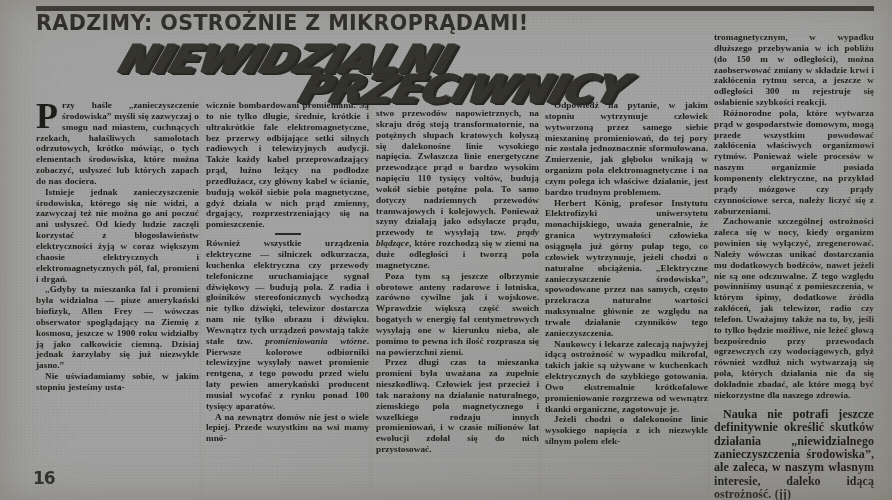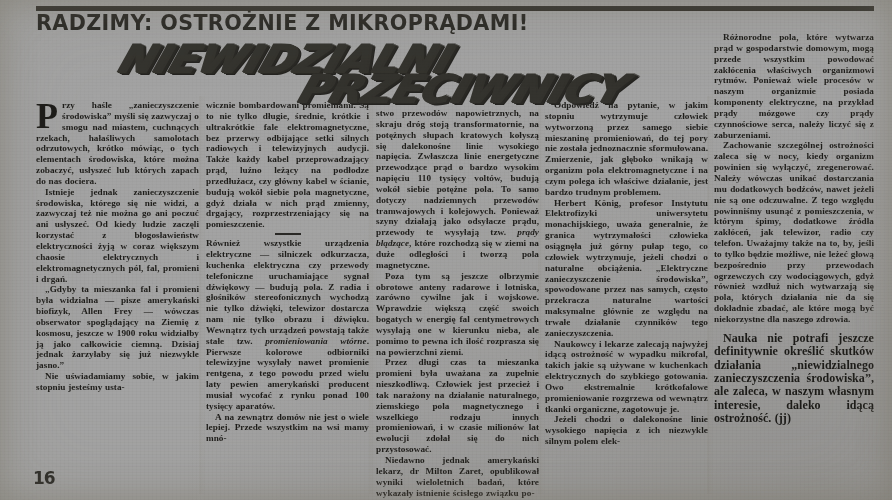--- a/index.html
+++ b/index.html
@@ -218,31 +218,31 @@
       <p class="noindent"><span>wicznie bombardowani promieniami. Są to nie tylko długie, średnie, krótkie i ultrakrótkie fale elektromagnetyczne, bez przerwy odbijające setki silnych radiowych i telewizyjnych audycji. Także każdy kabel przeprowadzający prąd, luźno leżący na podłodze przedłużacz, czy główny kabel w ścianie, budują wokół siebie pola magnetyczne, gdyż działa w nich prąd zmienny, drgający, rozprzestrzeniający się na pomieszczenie.</span></p>
       <div class="sep-dash"></div>
       <p class="noindent"><span>Również wszystkie urządzenia elektryczne — silniczek odkurzacza, kuchenka elektryczna czy przewody telefoniczne uruchamiające sygnał dźwiękowy — budują pola. Z radia i głośników stereofonicznych wychodzą nie tylko dźwięki, telewizor dostarcza nam nie tylko obrazu i dźwięku. Wewnątrz tych urządzeń powstają także stałe tzw. </span><i>promieniowania wtórne</i><span>. Pierwsze kolorowe odbiorniki telewizyjne wysyłały nawet promienie rentgena, z tego powodu przed wielu laty pewien amerykański producent musiał wycofać z rynku ponad 100 tysięcy aparatów.</span></p>
       <p><span>A na zewnątrz domów nie jest o wiele lepiej. Przede wszystkim na wsi mamy mnó-</span></p>
     </div>
 
     <div class="col" id="col3">
       <p class="noindent"><span>stwo przewodów napowietrznych, na skraju dróg stoją transformatornie, na potężnych słupach kratowych kołyszą się dalekonośne linie wysokiego napięcia. Zwłaszcza linie energetyczne przewodzące prąd o bardzo wysokim napięciu 110 tysięcy voltów, budują wokół siebie potężne pola. To samo dotyczy nadziemnych przewodów tramwajowych i kolejowych. Ponieważ szyny działają jako odsyłacze prądu, przewody te wysyłają tzw. </span><i>prądy błądzące</i><span>, które rozchodzą się w ziemi na duże odległości i tworzą pola magnetyczne.</span></p>
       <p><span>Poza tym są jeszcze olbrzymie obrotowe anteny radarowe i lotniska, zarówno cywilne jak i wojskowe. Wprawdzie większą część swoich bogatych w energię fal centymetrowych wysyłają one w kierunku nieba, ale pomimo to pewna ich ilość rozprasza się na powierzchni ziemi.</span></p>
       <p><span>Przez długi czas ta mieszanka promieni była uważana za zupełnie nieszkodliwą. Człowiek jest przecież i tak narażony na działanie naturalnego, ziemskiego pola magnetycznego i wszelkiego rodzaju innych promieniowań, i w czasie milionów lat ewolucji zdołał się do nich przystosować.</span></p>
-      <p><span>Niedawno jednak amerykański lekarz, dr Milton Zaret, opublikował wyniki wieloletnich badań, które </span><b class="bolder">wykazały istnienie ścisłego związku po-</b></p>
     </div>
 
     <div class="col" id="col4">
       <p><span>Odpowiedź na pytanie, w jakim stopniu wytrzymuje człowiek wytworzoną przez samego siebie mieszaninę promieniowań, do tej pory nie została jednoznacznie sformułowana. Zmierzenie, jak głęboko wnikają w organizm pola elektromagnetyczne i na czym polega ich właściwe działanie, jest bardzo trudnym problemem.</span></p>
       <p><span>Herbert König, profesor Instytutu Elektrofizyki uniwersytetu monachijskiego, uważa generalnie, że granica wytrzymałości człowieka osiągnęła już górny pułap tego, co człowiek wytrzymuje, jeżeli chodzi o naturalne obciążenia. „Elektryczne zanieczyszczenie środowiska”, spowodowane przez nas samych, często przekracza naturalne wartości maksymalne głównie ze względu na trwałe działanie czynników tego zanieczyszczenia.</span></p>
       <p><b class="bolder">Naukowcy i lekarze zalecają najwyżej idącą ostrożność w wypadku mikrofal, takich jakie są używane w kuchenkach elektrycznych do szybkiego gotowania.</b><span> Owo ekstremalnie krótkofalowe promieniowanie rozgrzewa od wewnątrz tkanki organiczne, zagotowuje je.</span></p>
       <p><span>Jeżeli chodzi o dalekonośne linie wysokiego napięcia z ich niezwykle silnym polem elek-</span></p>
     </div>
 
     <div class="col" id="col5">
+      <p class="noindent"><span>tromagnetycznym, w wypadku dłuższego przebywania w ich pobliżu (do 150 m w odległości), można zaobserwować zmiany w składzie krwi i zakłócenia rytmu serca, a jeszcze w odległości 300 m rejestruje się osłabienie szybkości reakcji.</span></p>
       <p><span>Różnorodne pola, które wytwarza prąd w gospodarstwie domowym, mogą przede wszystkim powodować zakłócenia właściwych organizmowi rytmów. Ponieważ wiele procesów w naszym organizmie posiada komponenty elektryczne, na przykład prądy mózgowe czy prądy czynnościowe serca, należy liczyć się z zaburzeniami.</span></p>
       <p><b class="bolder">Zachowanie szczególnej ostrożności zaleca się w nocy, kiedy organizm powinien się wyłączyć, zregenerować.</b><span> Należy wówczas unikać dostarczania mu dodatkowych bodźców, nawet jeżeli nie są one odczuwalne. Z tego względu powinniśmy usunąć z pomieszczenia, w którym śpimy, dodatkowe źródła zakłóceń, jak telewizor, radio czy telefon. Uważajmy także na to, by, jeśli to tylko będzie możliwe, nie leżeć głową bezpośrednio przy przewodach ogrzewczych czy wodociągowych, gdyż również wzdłuż nich wytwarzają się pola, których działania nie da się dokładnie zbadać, ale które mogą być niekorzystne dla naszego zdrowia.</span></p>
       <p class="closing"><span>Nauka nie potrafi jeszcze definitywnie określić skutków działania „niewidzialnego zanieczyszczenia środowiska”, ale zaleca, w naszym własnym interesie, daleko idącą ostrożność. (jj)</span></p>
     </div>
 
   </div>
 
   <div class="folio">16</div>
 
 </div>

